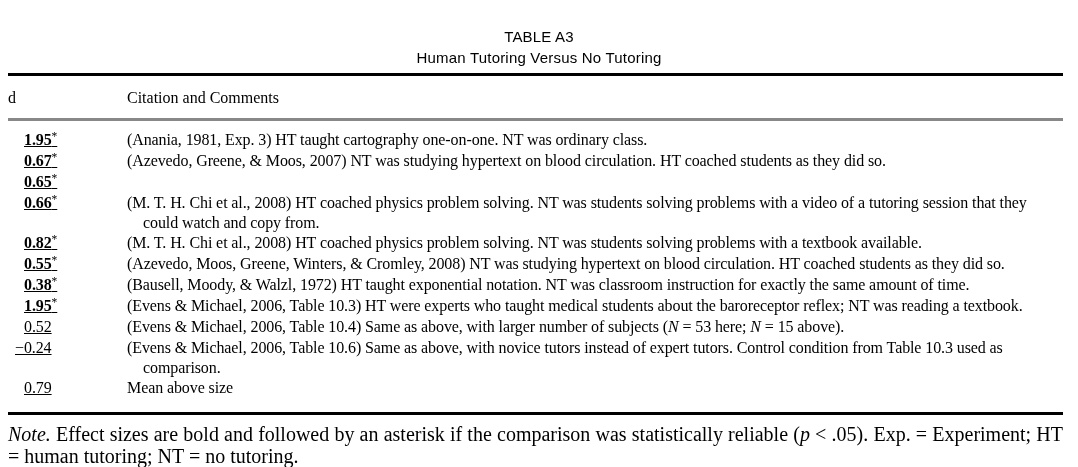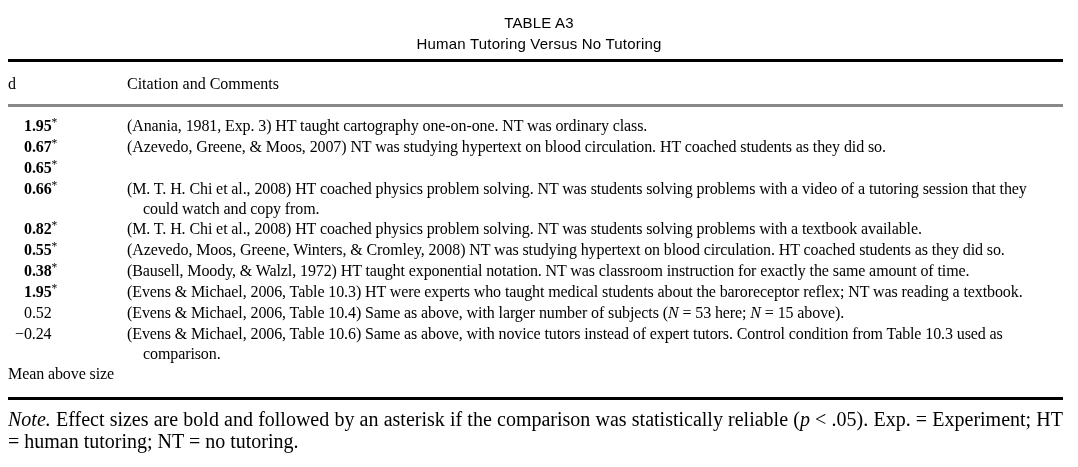--- a/index.html
+++ b/index.html
@@ -3,21 +3,21 @@
 <meta charset="utf-8">
 <style>
   html,body { margin:0; padding:0; background:#ffffff; }
   .sheet {
     position:relative;
     width:1078px; height:467px;
     background:#fff;
     color:#000;
     font-family:"Liberation Serif", serif;
     box-sizing:border-box;
-    padding-top:12px;
+    padding-top:26px;
     overflow:hidden;
   }
   .title-block {
     text-align:center;
     font-family:"Liberation Sans", sans-serif;
     font-size:15px;
     line-height:21px;
     letter-spacing:0.2px;
   }
   .tbl { margin:5px 0 0 8px; width:1055px; }
@@ -31,21 +31,21 @@
   }
   .col-d { flex:0 0 119px; box-sizing:border-box; }
   .hdr-cit { }
   .rows {
     padding:9px 0 13px 0;
     font-size:16px;
     line-height:20px;
     letter-spacing:-0.1px;
   }
   .row { display:flex; }
-  .dcell { flex:0 0 119px; box-sizing:border-box; padding-left:16px; }
+  .dcell { flex:0 0 119px; box-sizing:border-box; padding-left:16px;text-decoration:underline; }
   .dcell.sig { font-weight:bold; }
   .dcell.neg { text-indent:-9px; }
   .dcell sup {
     font-weight:normal;
     font-size:11.5px;
     vertical-align:baseline;
     position:relative;
     top:-5.5px;
   }
   .ccell {
@@ -128,20 +128,21 @@
         <div class="dcell"><span>0.52</span><sup></sup></div>
         <div class="ccell"><span>(Evens &amp; Michael, 2006, Table 10.4) Same as above, with larger number of subjects (</span><span class="it">N</span><span> = 53 here; </span><span class="it">N</span><span> = 15 above).</span></div>
       </div>
 
       <div class="row">
         <div class="dcell neg"><span>−0.24</span><sup></sup></div>
         <div class="ccell">(Evens &amp; Michael, 2006, Table 10.6) Same as above, with novice tutors instead of expert tutors. Control condition from Table 10.3 used as comparison.</div>
       </div>
 
       <div class="row">
+        <div class="dcell"><span>0.79</span><sup></sup></div>
         <div class="ccell">Mean above size</div>
       </div>
 
     </div>
 
     <div class="rule-heavy"></div>
   </div>
 
   <div class="note"><span class="it">Note.</span><span> Effect sizes are bold and followed by an asterisk if the comparison was statistically reliable (</span><span class="it">p</span><span> &lt; .05). Exp. = Experiment; HT = human tutoring; NT = no tutoring.</span></div>
 

